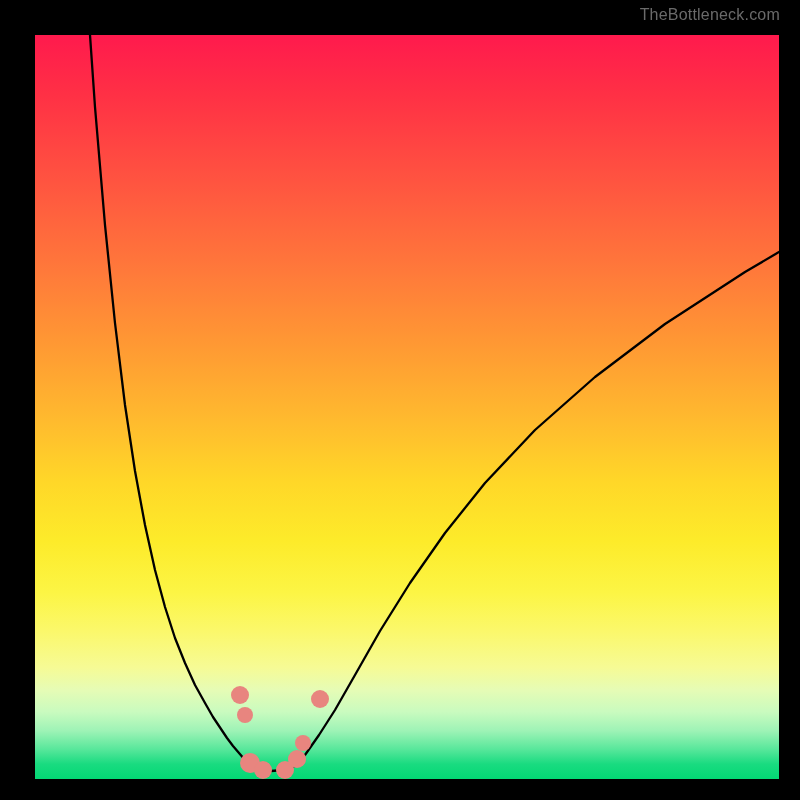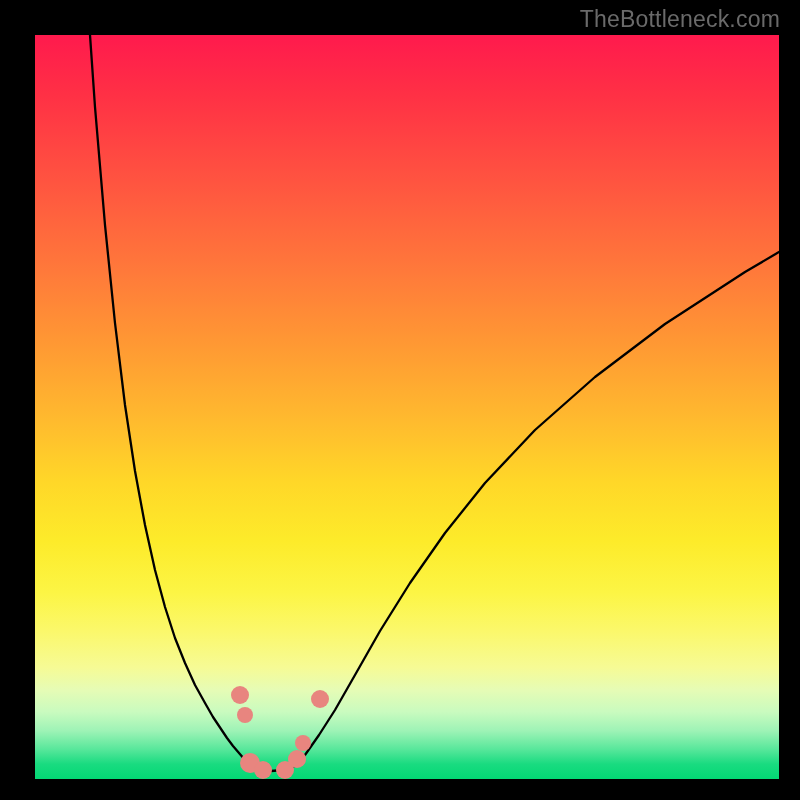--- a/index.html
+++ b/index.html
@@ -54,21 +54,21 @@
     position: absolute;
     inset: 0;
     width: 100%;
     height: 100%;
   }
   .watermark {
     position: absolute;
     top: 6px;
     right: 20px;
     color: #6a6a6a;
-    font-size: 23px;
+    font-size: 16px;
     font-weight: 400;
     letter-spacing: 0.2px;
   }
 </style>
 </head>
 <body>
 
 <div class="frame">
 
   <div class="plot-area">

